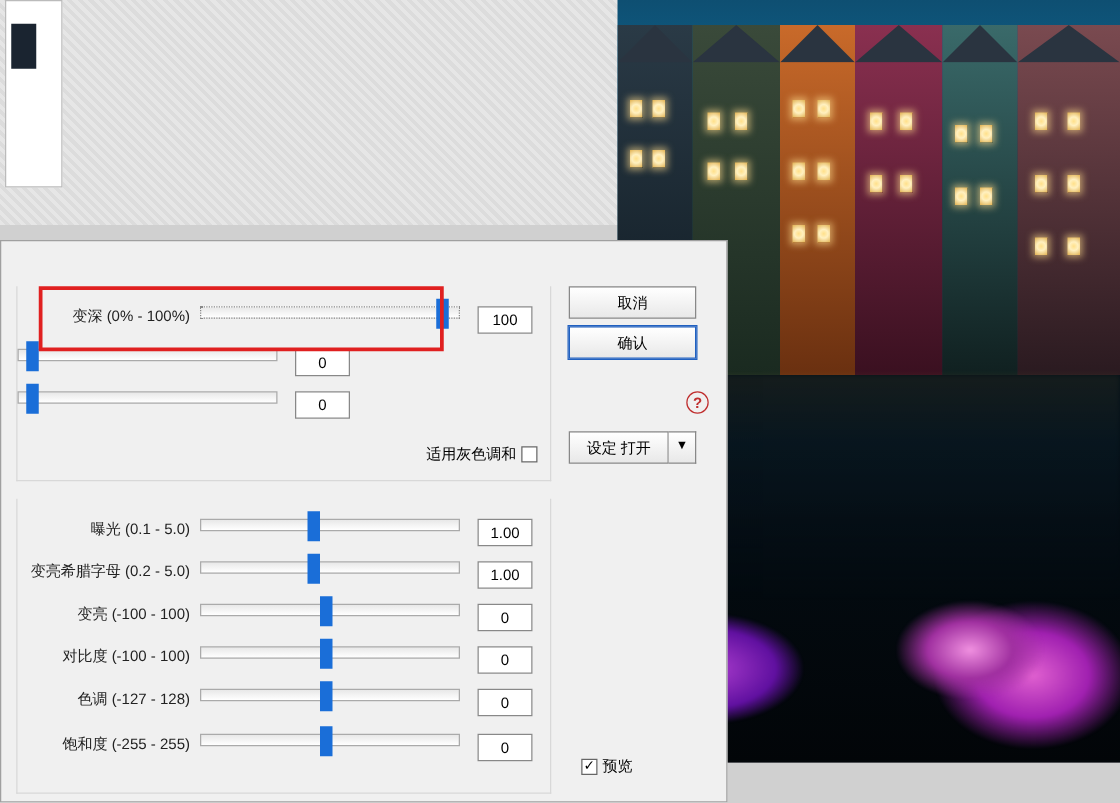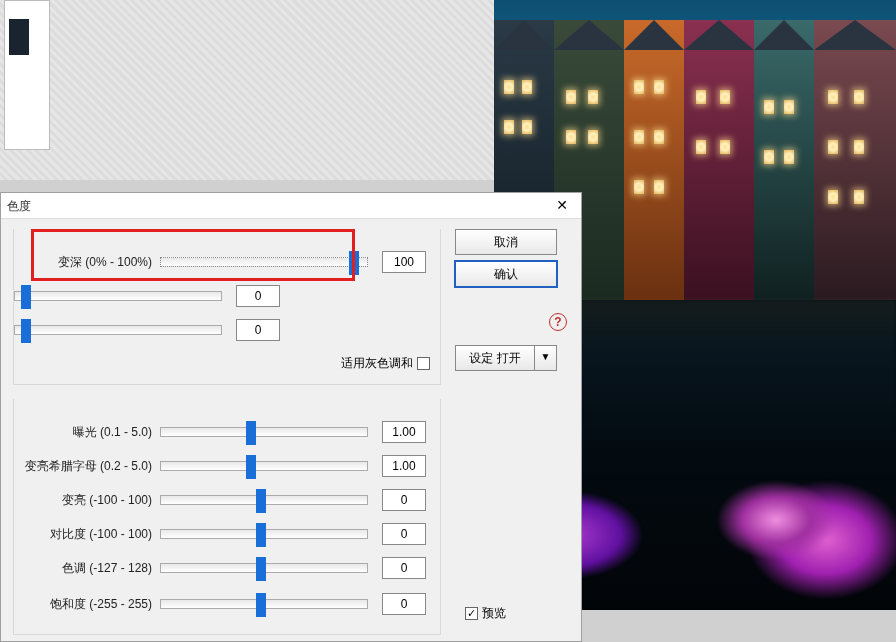--- a/index.html
+++ b/index.html
@@ -134,21 +134,21 @@
     width: 428px; height: 236px;
     border: 1px solid #d8d8d8;
     border-top: none;
     background: #f0f0f0;
   }
 
   .row {
     position: absolute;
     left: 0; right: 0; height: 34px;
     display: flex;
-    align-items: center;
+    align-items: flex-start;
   }
   .row .label {
     width: 146px;
     text-align: right;
     font-size: 12px;
     color: #222;
     padding-right: 8px;
   }
   .slider-track {
     position: relative;
@@ -308,26 +308,20 @@
   <div class="water">
     <div class="reflection"></div>
     <div class="flower f1"></div>
     <div class="flower f2"></div>
     <div class="flower f3"></div>
   </div>
 </div>
 
 <div class="dialog">
 
-  <div class="dlg-title">
-    <span>色度</span>
-    <div class="close-btn">
-      <span>✕</span>
-    </div>
-  </div>
 
   <div class="group1">
 
     <div class="row" style="top:16px">
       <div class="label">变深 (0% - 100%)</div>
       <div class="slider-track r100">
         <div class="slider-thumb" style="left:188px"></div>
       </div>
       <div class="num">100</div>
     </div>

